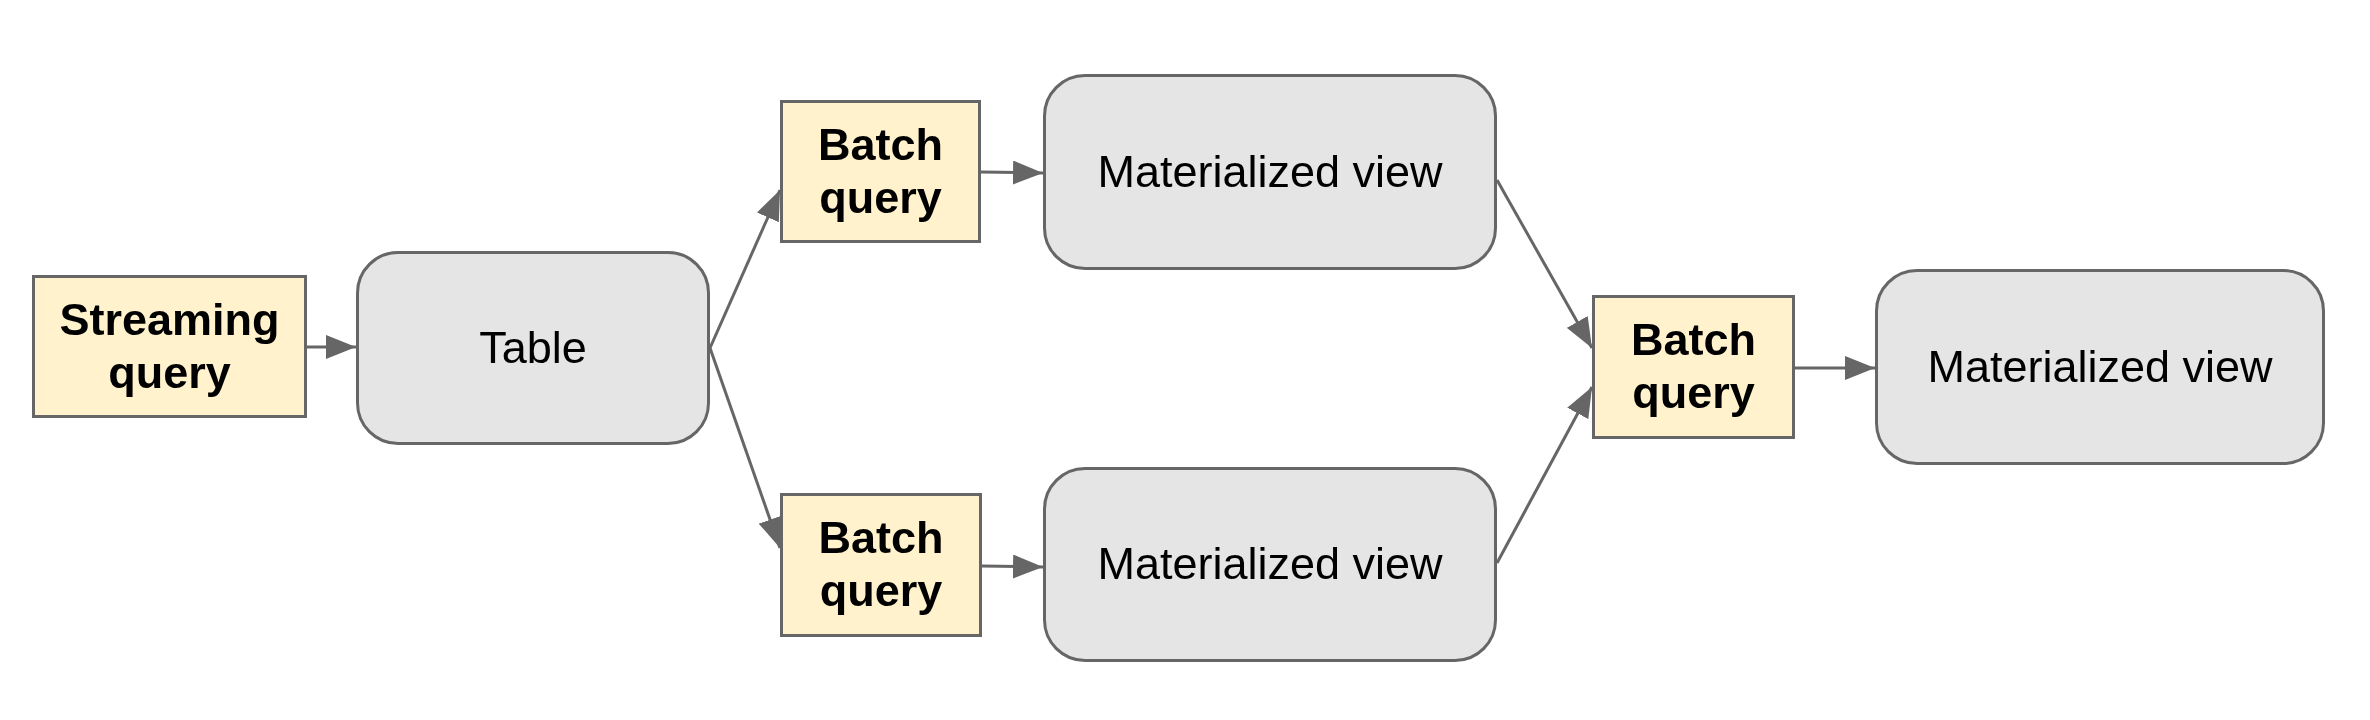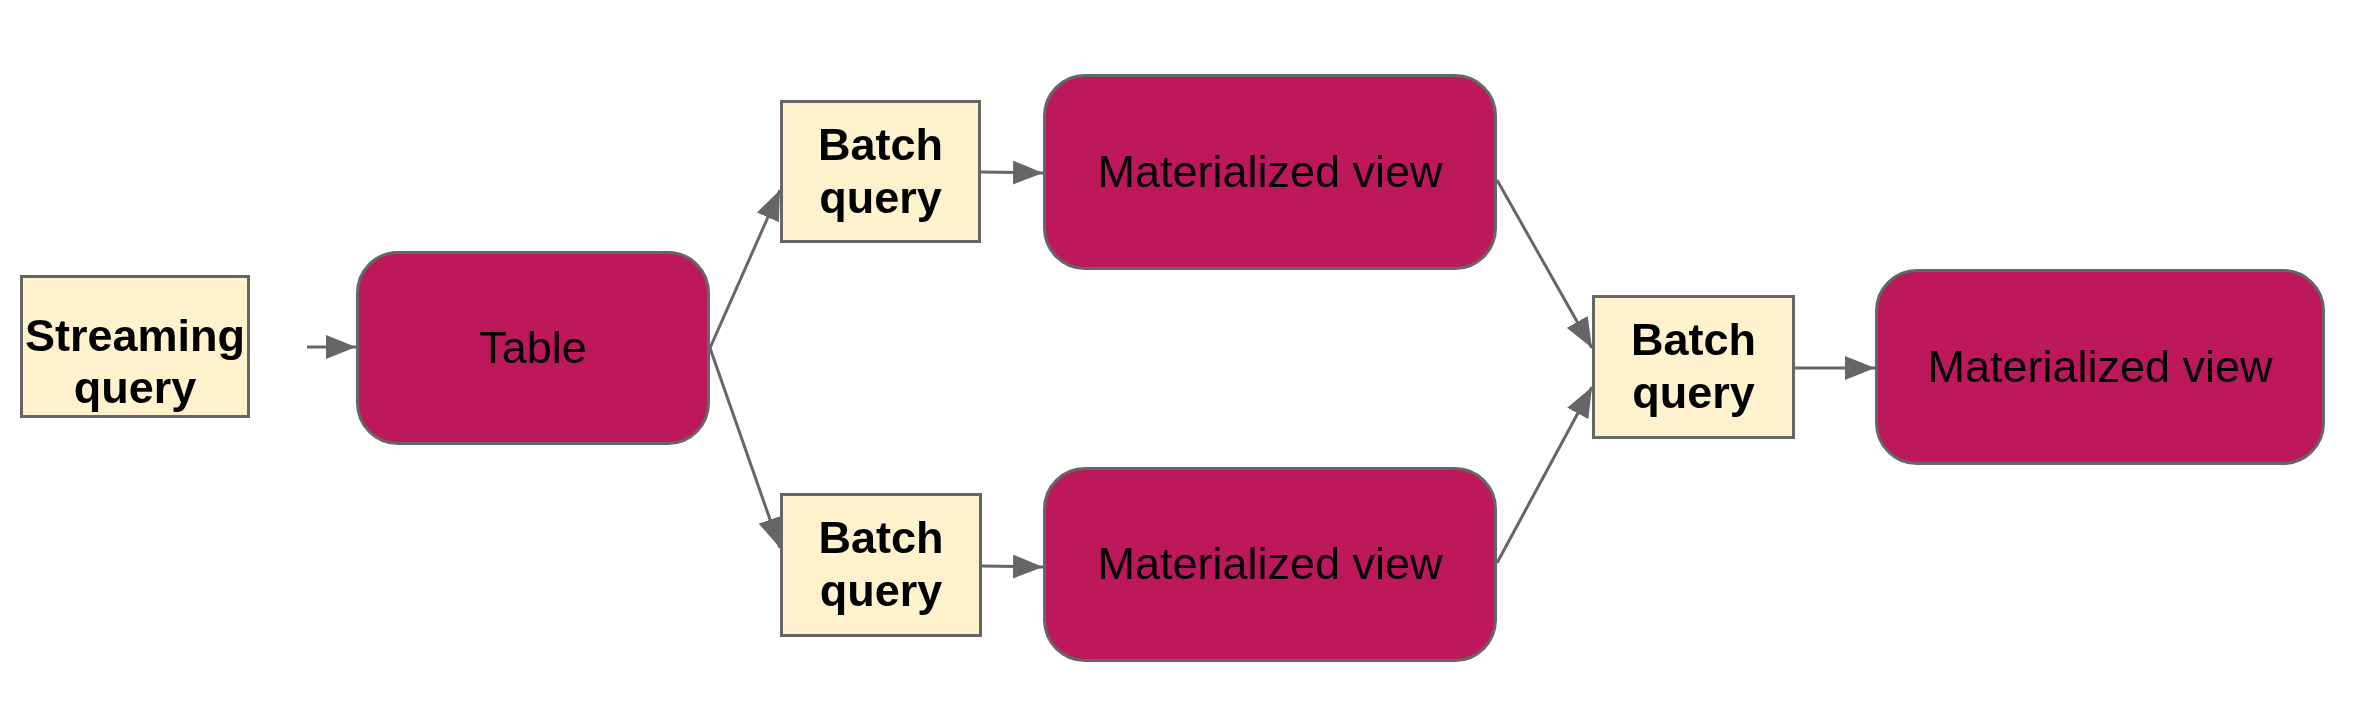--- a/index.html
+++ b/index.html
@@ -34,24 +34,24 @@
     font-size: 45px;
     line-height: 1.17;
     padding: 0 10px;
   }
   .node.query {
     background: #fff2cc;
     border-radius: 0;
     font-weight: bold;
   }
   .node.store {
-    background: #be185d;
+    background: #e5e5e5;
     border-radius: 42px;
   }
-  .n-streaming { left: 20px;   top: 275px; width: 230px; height: 143px; align-items: flex-end; }
+  .n-streaming { left: 32px;   top: 275px; width: 275px; height: 143px; }
   .n-table     { left: 356px;  top: 251px; width: 354px; height: 194px; text-align: right; }
   .n-batch-top { left: 780px;  top: 100px; width: 201px; height: 143px; }
   .n-mv-top    { left: 1043px; top: 74px;  width: 454px; height: 196px; }
   .n-batch-bot { left: 780px;  top: 493px; width: 202px; height: 144px; }
   .n-mv-bot    { left: 1043px; top: 467px; width: 454px; height: 195px; }
   .n-batch-rt  { left: 1592px; top: 295px; width: 203px; height: 144px; }
   .n-mv-rt     { left: 1875px; top: 269px; width: 450px; height: 196px; }
   .edge {
     stroke: #666666;
     stroke-width: 3;

